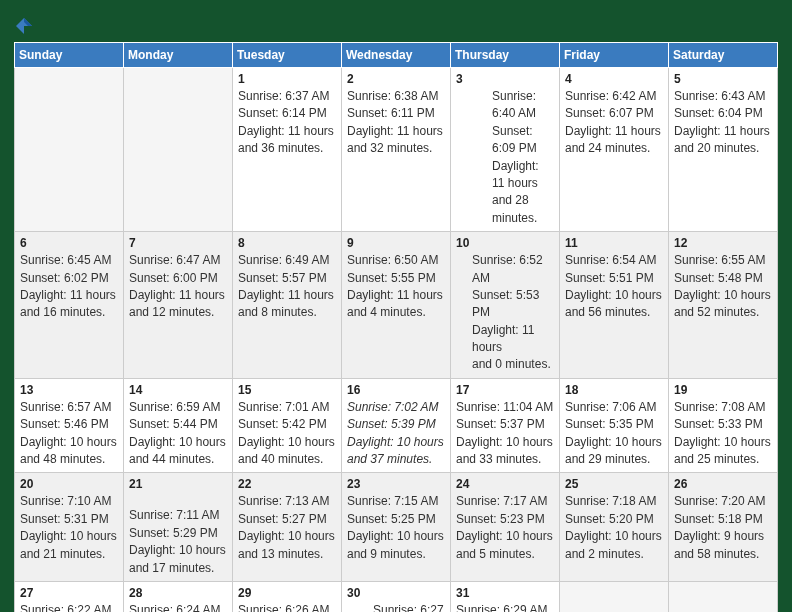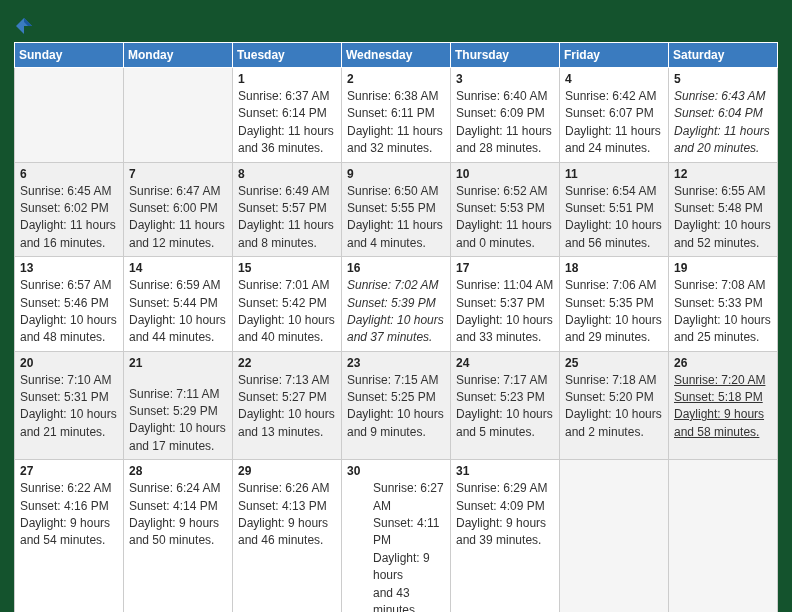--- a/index.html
+++ b/index.html
@@ -149,35 +149,35 @@
           </td>
           <td>
             <span class="cell-day">2</span>
             <div class="cell-info" style="white-space: pre-line;">Sunrise: 6:38 AM
 Sunset: 6:11 PM
 Daylight: 11 hours
 and 32 minutes.</div>
           </td>
           <td>
             <span class="cell-day">3</span>
-            <div class="cell-info" style="white-space: pre-line;">Sunrise: 6:40 AM
+            <div class="cell-info" style="white-space: pre-line; margin-left: 36px;">Sunrise: 6:40 AM
 Sunset: 6:09 PM
 Daylight: 11 hours
 and 28 minutes.</div>
           </td>
           <td>
             <span class="cell-day">4</span>
             <div class="cell-info" style="white-space: pre-line;">Sunrise: 6:42 AM
 Sunset: 6:07 PM
 Daylight: 11 hours
 and 24 minutes.</div>
           </td>
           <td>
             <span class="cell-day">5</span>
-            <div class="cell-info" style="white-space: pre-line; font-style: italic;">Sunrise: 6:43 AM
+            <div class="cell-info" style="white-space: pre-line;">Sunrise: 6:43 AM
 Sunset: 6:04 PM
 Daylight: 11 hours
 and 20 minutes.</div>
           </td>
         </tr>
         <tr class="row-shade">
           <td>
             <span class="cell-day">6</span>
             <div class="cell-info" style="white-space: pre-line;">Sunrise: 6:45 AM
 Sunset: 6:02 PM
@@ -200,21 +200,21 @@
           </td>
           <td>
             <span class="cell-day">9</span>
             <div class="cell-info" style="white-space: pre-line;">Sunrise: 6:50 AM
 Sunset: 5:55 PM
 Daylight: 11 hours
 and 4 minutes.</div>
           </td>
           <td>
             <span class="cell-day">10</span>
-            <div class="cell-info" style="white-space: pre-line;">Sunrise: 6:52 AM
+            <div class="cell-info" style="white-space: pre-line; margin-left: 16px;">Sunrise: 6:52 AM
 Sunset: 5:53 PM
 Daylight: 11 hours
 and 0 minutes.</div>
           </td>
           <td>
             <span class="cell-day">11</span>
             <div class="cell-info" style="white-space: pre-line;">Sunrise: 6:54 AM
 Sunset: 5:51 PM
 Daylight: 10 hours
 and 56 minutes.</div>
@@ -316,21 +316,21 @@
           </td>
           <td>
             <span class="cell-day">25</span>
             <div class="cell-info" style="white-space: pre-line;">Sunrise: 7:18 AM
 Sunset: 5:20 PM
 Daylight: 10 hours
 and 2 minutes.</div>
           </td>
           <td>
             <span class="cell-day">26</span>
-            <div class="cell-info" style="white-space: pre-line; text-decoration: underline;">Sunrise: 7:20 AM
+            <div class="cell-info" style="white-space: pre-line;">Sunrise: 7:20 AM
 Sunset: 5:18 PM
 Daylight: 9 hours
 and 58 minutes.</div>
           </td>
         </tr>
         <tr>
           <td>
             <span class="cell-day">27</span>
             <div class="cell-info" style="white-space: pre-line;">Sunrise: 6:22 AM
 Sunset: 4:16 PM

